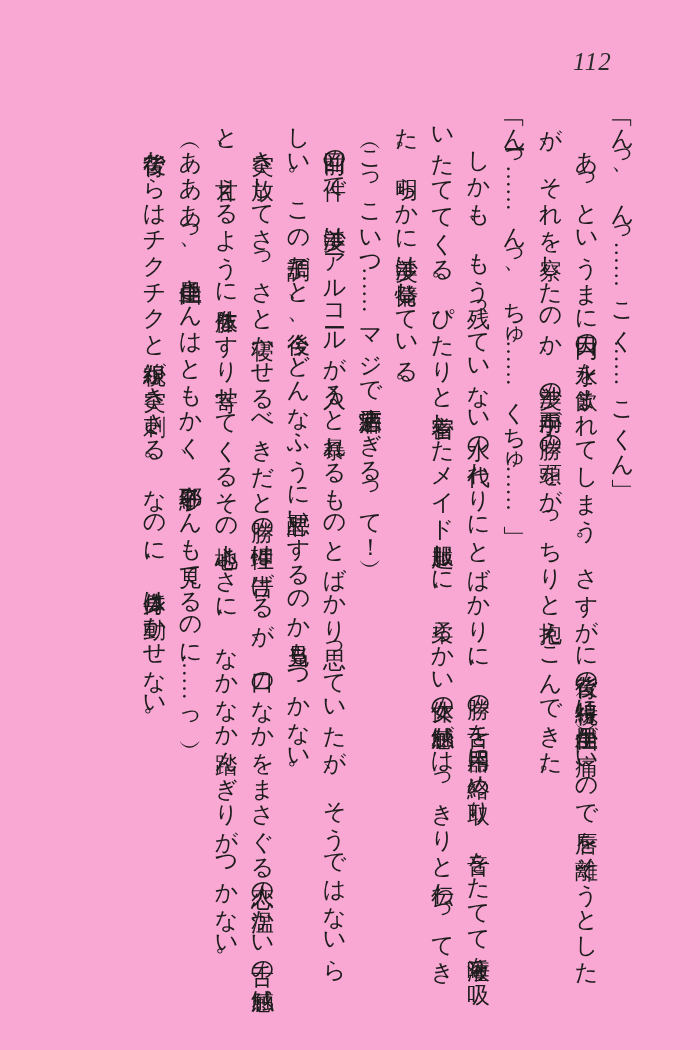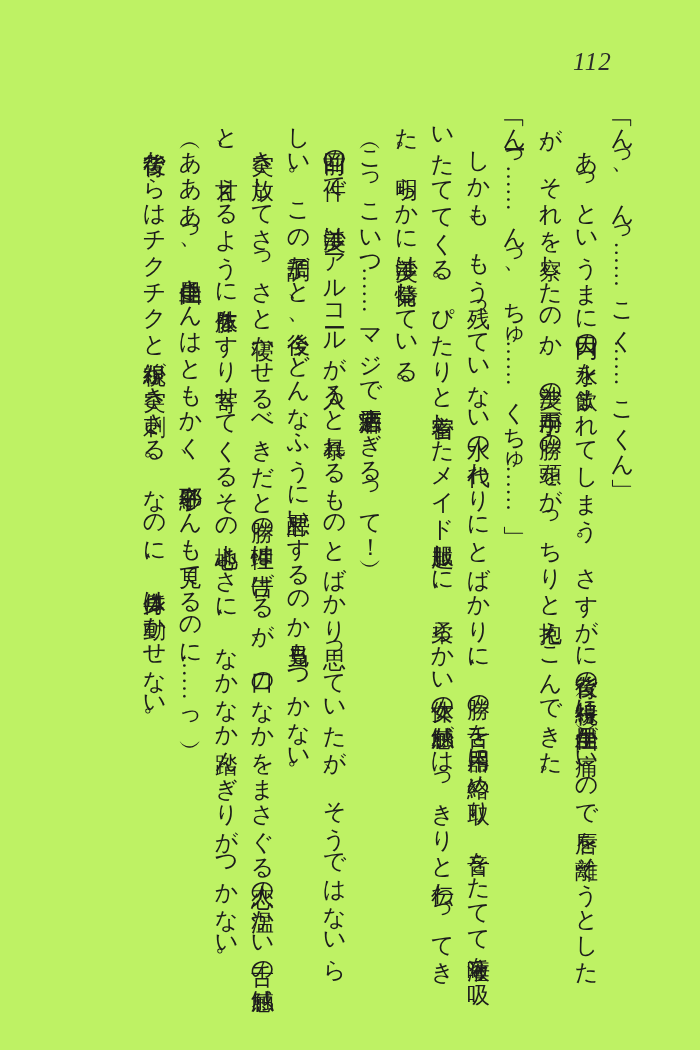--- a/index.html
+++ b/index.html
@@ -4,21 +4,21 @@
 <style>
   html, body {
     margin: 0;
     padding: 0;
     background: #e8e8e8;
   }
   .page {
     position: relative;
     width: 700px;
     height: 1050px;
-    background: #bef264;
+    background: #f9a8d4;
     overflow: hidden;
     font-family: "Liberation Serif", "DejaVu Serif", serif;
   }
   .page-number {
     position: absolute;
     top: 48px;
     left: 573px;
     font-style: italic;
     font-size: 25px;
     letter-spacing: 1px;

